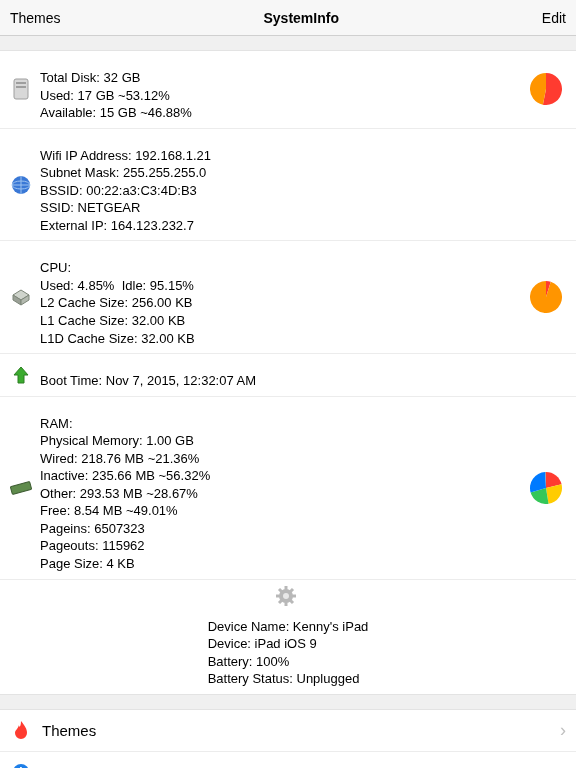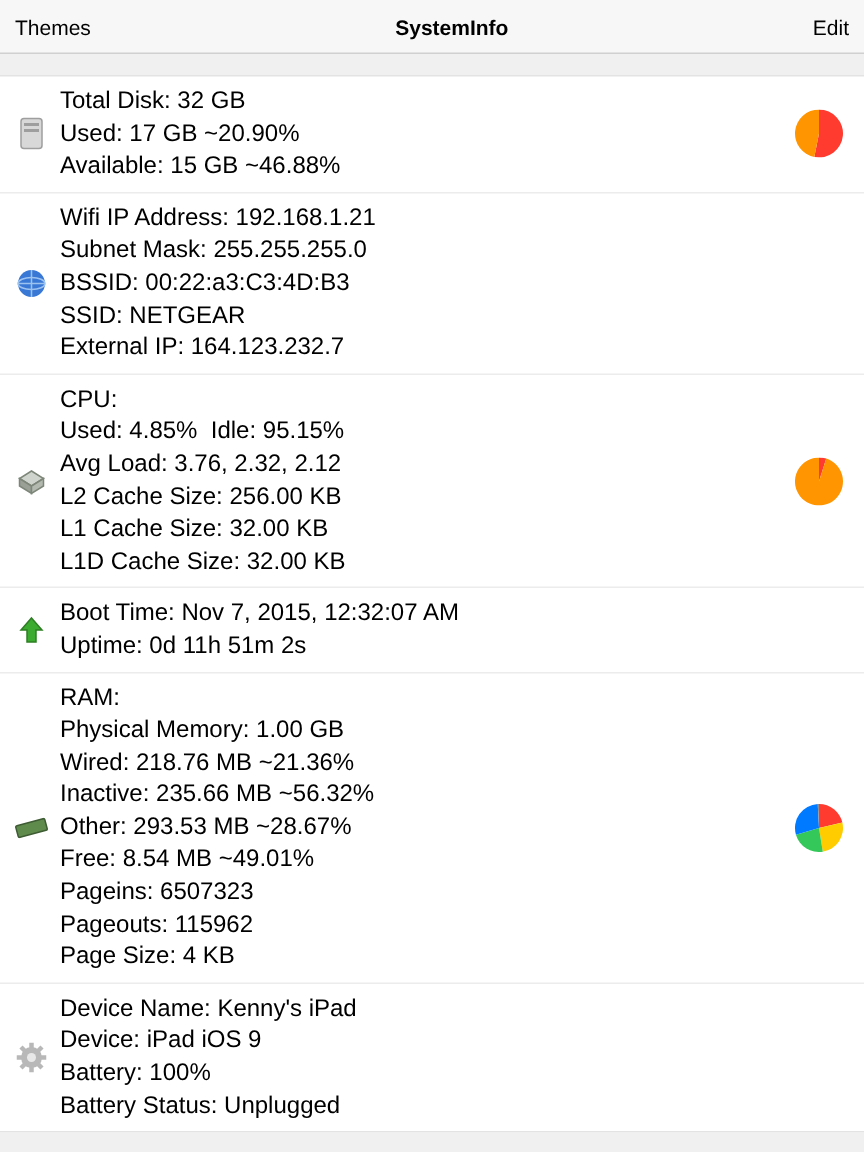--- a/index.html
+++ b/index.html
@@ -3,23 +3,23 @@
 <meta charset="utf-8">
 <style>
   * { box-sizing: border-box; margin: 0; padding: 0; }
   html, body { width: 576px; height: 768px; font-family: -apple-system, "Helvetica Neue", Arial, sans-serif; background: #f0f0f0; color: #000; }
   .navbar { display: flex; justify-content: space-between; align-items: center; height: 36px; padding: 0 10px; background: #f7f7f7; border-bottom: 1px solid #d0d0d0; font-size: 14px; }
   .nav-left, .nav-right { color: #000; cursor: pointer; }
   .nav-title { font-weight: 600; }
   .spacer { height: 14px; background: #f0f0f0; }
   .group { background: #fff; border-top: 1px solid #e3e3e3; border-bottom: 1px solid #e3e3e3; }
   .row { display: flex; align-items: center; padding: 6px 10px 6px 6px; border-bottom: 1px solid #ececec; min-height: 40px; }
-  .row:last-child { border-bottom: none; }
+  .row:last-child { border-bottom: none; flex-direction: column; }
   .icon-col { width: 30px; display: flex; align-items: center; justify-content: center; flex-shrink:0; }
-  .text-col { flex: 1; font-size: 16px; line-height: 1.35; padding-left: 4px; }
+  .text-col { flex: 1; font-size: 13px; line-height: 1.35; padding-left: 4px; margin-top: 12px; }
   .text-col div { white-space: pre; }
   .chart-col { width: 40px; display:flex; align-items:center; justify-content:center; flex-shrink:0; }
   .chev { color: #c0c0c0; font-size: 18px; padding-left:6px; }
   .menu-row { display:flex; align-items:center; padding: 10px 10px 10px 8px; background:#fff; border-bottom:1px solid #ececec; font-size:15px; }
   .menu-row:last-child{border-bottom:none;}
   .menu-icon { width:26px; display:flex; justify-content:center; align-items:center; }
   .menu-label { flex:1; padding-left:8px; }
   svg { display:block; }
 </style>
 </head>
@@ -38,21 +38,21 @@
   <div class="row">
     <div class="icon-col">
       <svg width="18" height="22">
           <rect x="2" y="1" width="14" height="20" rx="2" fill="#d8d8d8" stroke="#9e9e9e"></rect>
           <rect x="4" y="4" width="10" height="2" fill="#9e9e9e"></rect>
           <rect x="4" y="8" width="10" height="2" fill="#9e9e9e"></rect>
         </svg>
     </div>
     <div class="text-col">
         <div>Total Disk: 32 GB</div>
-        <div>Used: 17 GB ~20.90%</div>
+        <div>Used: 17 GB ~53.12%</div>
         <div>Available: 15 GB ~46.88%</div>
       </div>
     <div class="chart-col">
         <svg width="32" height="32">
           <path d="M 16 16 L 16 0 A 16 16 0 1 1 12.883484966228657 31.69354434295444 Z" fill="#ff3b30"></path>
           <path d="M 16 16 L 12.883484966228657 31.69354434295444 A 16 16 0 0 1 15.999999999999996 0 Z" fill="#ff9500"></path>
         </svg>
       </div>
   </div>
 
@@ -79,42 +79,40 @@
     <div class="icon-col">
       <svg width="20" height="20">
           <polygon points="10,3 18,8 10,13 2,8" fill="#cfd4cc" stroke="#7d8679"></polygon>
           <polygon points="2,8 10,13 10,18 2,13" fill="#9aa096" stroke="#7d8679"></polygon>
           <polygon points="18,8 10,13 10,18 18,13" fill="#b3b9af" stroke="#7d8679"></polygon>
         </svg>
     </div>
     <div class="text-col">
         <div>CPU:</div>
         <div>Used: 4.85%  Idle: 95.15%</div>
-        <div>Avg Load: 3.76, 2.32, 2.12</div>
         <div>L2 Cache Size: 256.00 KB</div>
         <div>L1 Cache Size: 32.00 KB</div>
         <div>L1D Cache Size: 32.00 KB</div>
       </div>
     <div class="chart-col">
         <svg width="32" height="32">
           <path d="M 16 16 L 16 0 A 16 16 0 0 1 20.80063849986042 0.737173590921703 Z" fill="#ff3b30"></path>
           <path d="M 16 16 L 20.80063849986042 0.737173590921703 A 16 16 0 1 1 15.999999999999996 0 Z" fill="#ff9500"></path>
         </svg>
       </div>
   </div>
 
   <div class="row">
     <div class="icon-col">
       <svg width="20" height="20">
           <polygon points="10,2 17,10 13,10 13,18 7,18 7,10 3,10" fill="#3bab2f" stroke="#2d7f23"></polygon>
         </svg>
     </div>
     <div class="text-col">
         <div>Boot Time: Nov 7, 2015, 12:32:07 AM</div>
-        <div>Uptime: 0d 11h 51m 2s</div>
       </div>
     <div class="chart-col"></div>
   </div>
 
   <div class="row">
     <div class="icon-col">
       <svg width="22" height="14">
           <rect x="1" y="3" width="20" height="8" rx="1" fill="#5f8b4c" stroke="#3e5c33" transform="rotate(-15 11 7)"></rect>
         </svg>
     </div>

